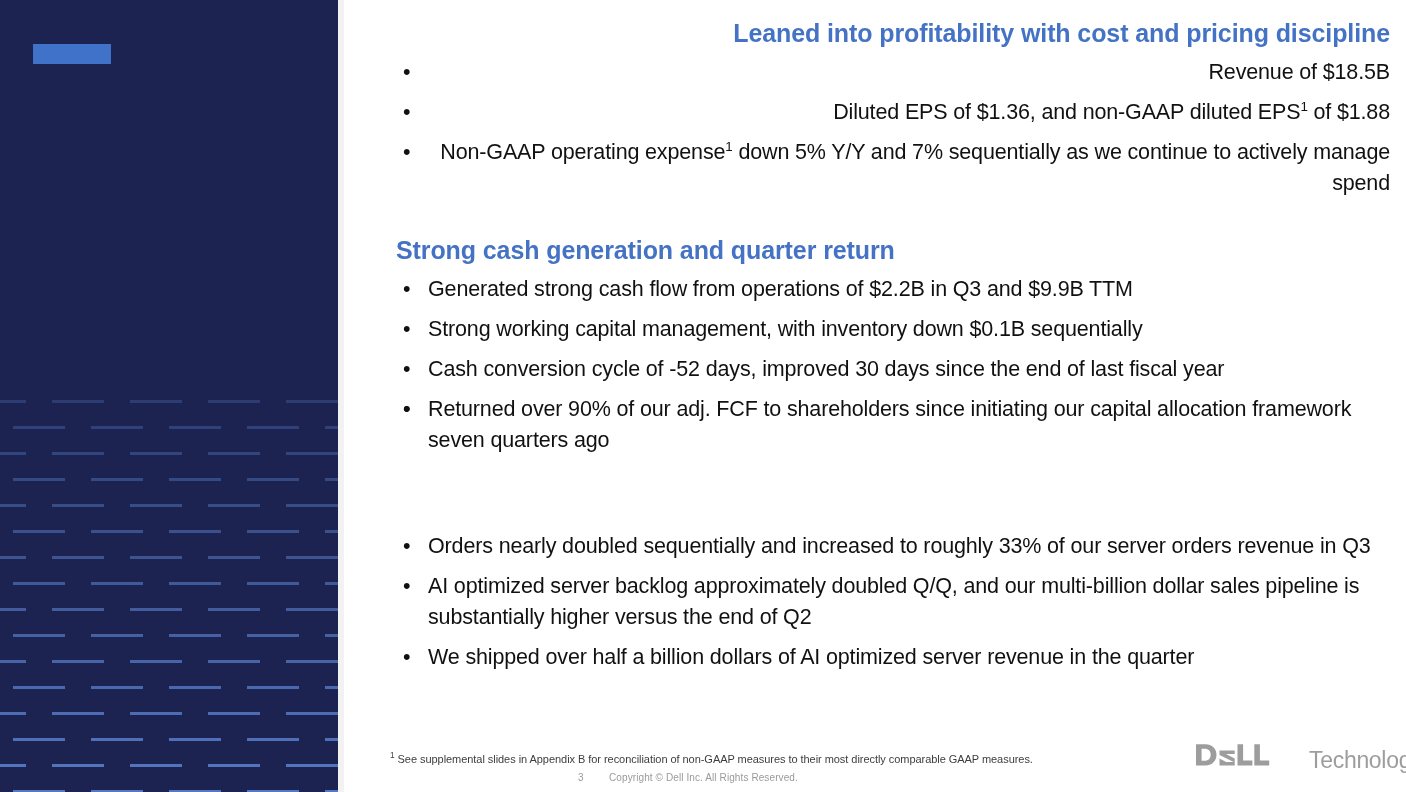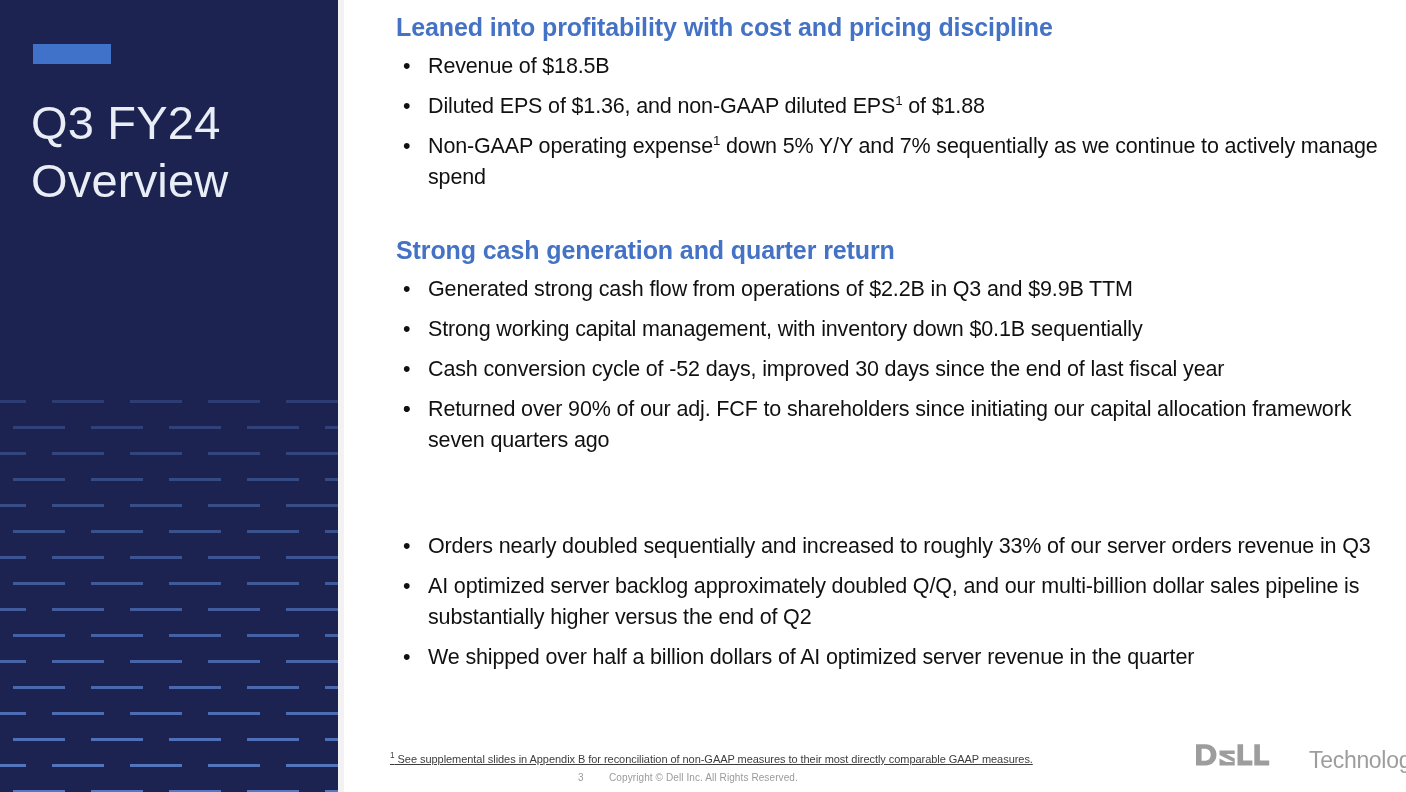--- a/index.html
+++ b/index.html
@@ -123,34 +123,33 @@
     font-size: 21.5px;
     line-height: 31px;
   }
   .bullet sup {
     font-size: 0.62em;
     vertical-align: super;
     line-height: 0;
   }
 
   
-  #sec-0 { position: absolute; left: 0; top: 12px;  width: 994px; }
+  #sec-0 { position: absolute; left: 0; top: 18px;  width: 994px; text-align: right; }
   #sec-1 { position: absolute; left: 0; top: 235px; width: 994px; }
   #sec-2 { position: absolute; left: 0; top: 522px; width: 994px; }
 
   
   .footnote {
     position: absolute;
     left: 390px;
     top: 752px;
     font-size: 11px;
     color: #3d3d3d;
     line-height: 15px;
     letter-spacing: -0.05px;
-    text-decoration: underline;
   }
   .footnote sup {
     font-size: 0.75em;
     vertical-align: super;
     line-height: 0;
   }
   .page-number {
     position: absolute;
     left: 578px;
     top: 772px;
@@ -188,22 +187,20 @@
     margin-left: 1px;
   }
 </style>
 </head>
 <body>
 
 <div class="slide">
 
   <div class="side-panel">
     <div class="accent-bar"></div>
-    <div class="panel-title">Q3 FY24
-Overview</div>
     <div class="dash-pattern" id="dash-pattern">
         <div class="dash-row" style="top: 0px;">
           <div class="dash" style="left: -26px; width: 52px; opacity: 0.28;"></div>
           <div class="dash" style="left: 52px; width: 52px; opacity: 0.28;"></div>
           <div class="dash" style="left: 130px; width: 52px; opacity: 0.28;"></div>
           <div class="dash" style="left: 208px; width: 52px; opacity: 0.28;"></div>
           <div class="dash" style="left: 286px; width: 52px; opacity: 0.28;"></div>
         </div>
         <div class="dash-row" style="top: 26px;">
           <div class="dash" style="left: 13px; width: 52px; opacity: 0.321;"></div>

